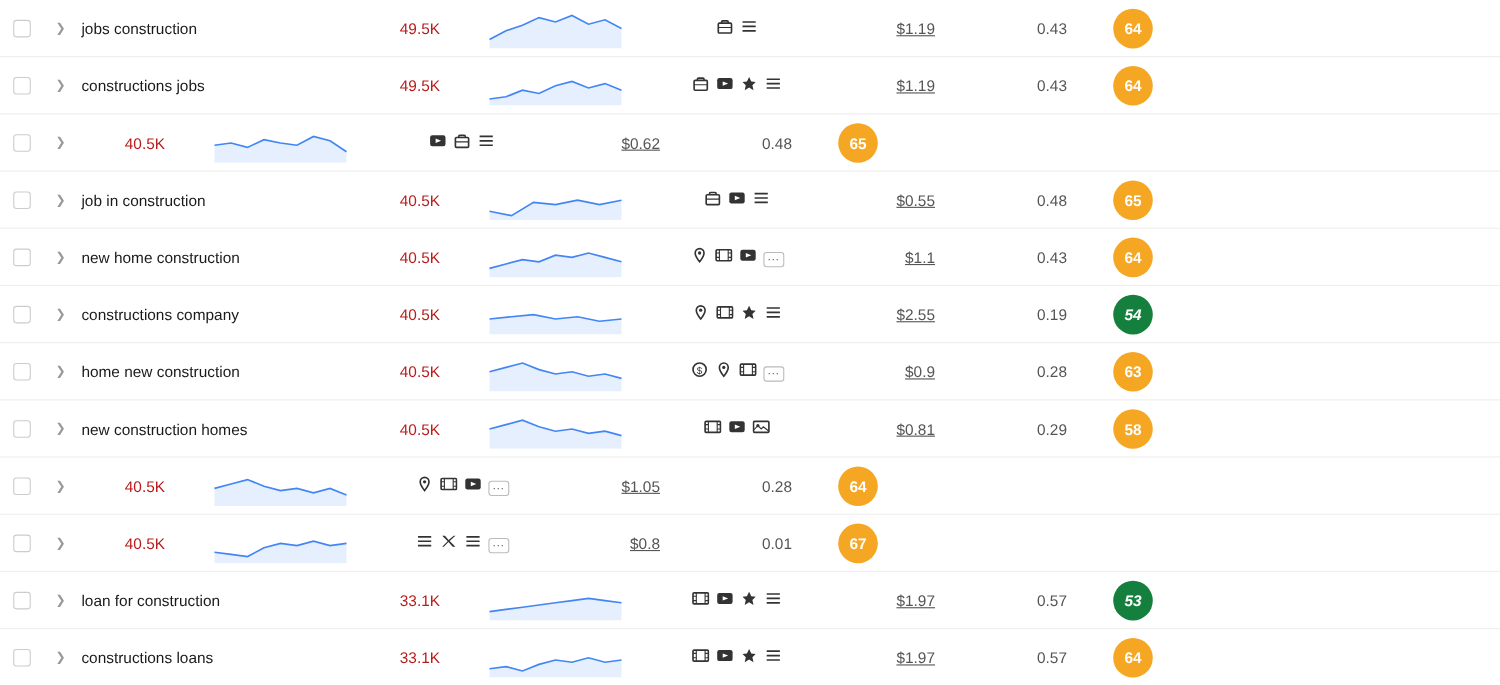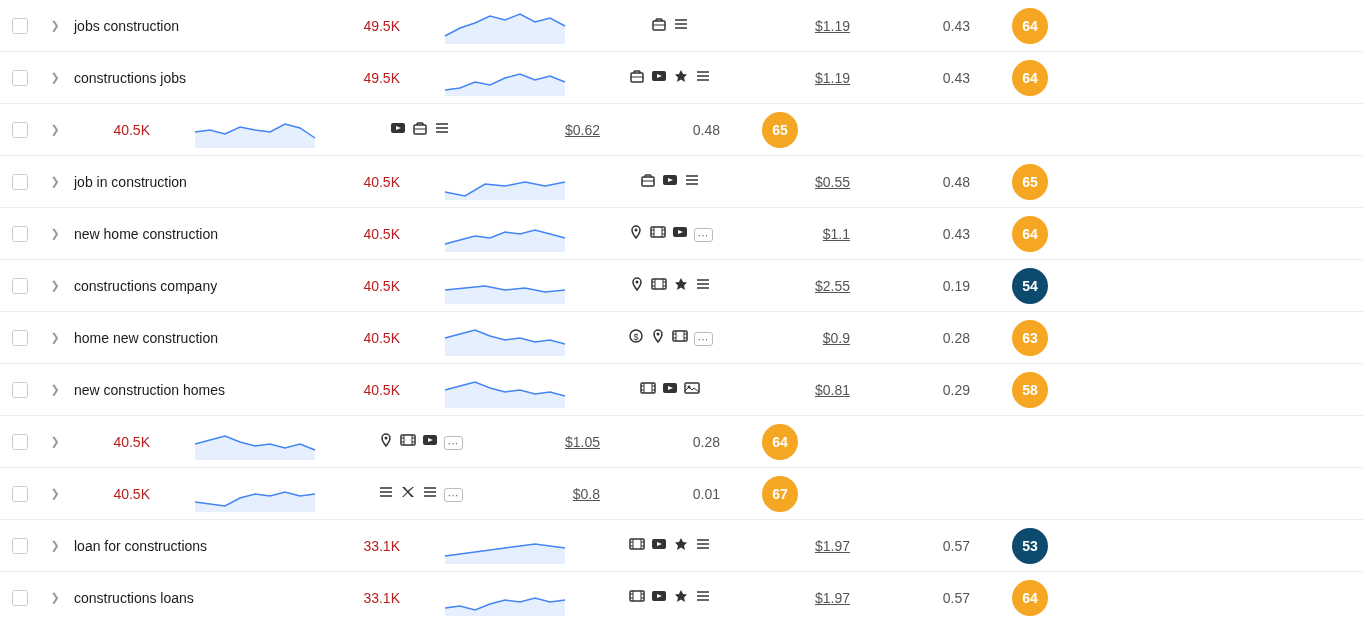--- a/index.html
+++ b/index.html
@@ -16,21 +16,21 @@
     .col-comp { width: 120px; flex-shrink: 0; text-align: right; padding-right: 20px; color: #555; }
     .col-score { width: 80px; flex-shrink: 0; display: flex; align-items: flex-end; justify-content: center; }
     
     .checkbox { width: 16px; height: 16px; border: 1.5px solid #ccc; border-radius: 3px; cursor: pointer; }
     .chevron { font-size: 11px; color: #999; cursor: pointer; }
     
     .keyword-text { color: #1a1a1a; font-size: 14px; }
     
     .score-badge { width: 36px; height: 36px; border-radius: 50%; display: flex; align-items: center; justify-content: center; color: #fff; font-weight: 700; font-size: 14px; }
     .score-orange { background: #f5a623; }
-    .score-yellow { background: #0c4a6e; }
+    .score-yellow { background: #15803d; font-style: italic; }
     
     .serp-icon { font-size: 14px; color: #333; }
     
     svg.sparkline { width: 130px; height: 36px; }
   </style>
 </head>
 <body>
 
 <div id="app">
   <div id="rows-container">
@@ -498,21 +498,21 @@
     </div>
   </div>
       <div class="row">
     <div class="col-check">
       <div class="checkbox"></div>
     </div>
     <div class="col-expand">
       <span class="chevron">❯</span>
     </div>
     <div class="col-keyword">
-      <span class="keyword-text">loan for constructions</span>
+      <span class="keyword-text">loan for construction</span>
     </div>
     <div class="col-volume">
       <span>33.1K</span>
     </div>
     <div class="col-trend">
       <svg class="sparkline" viewBox="0 0 130 36">
         <path d="M5,28 L20,26 L35,24 L50,22 L65,20 L80,18 L95,16 L110,18 L125,20 L125,36 L5,36 Z" fill="#dce8fd" opacity="0.7"></path>
         <path d="M5,28 L20,26 L35,24 L50,22 L65,20 L80,18 L95,16 L110,18 L125,20" fill="none" stroke="#4285f4" stroke-width="1.5"></path>
       </svg>
     </div>

